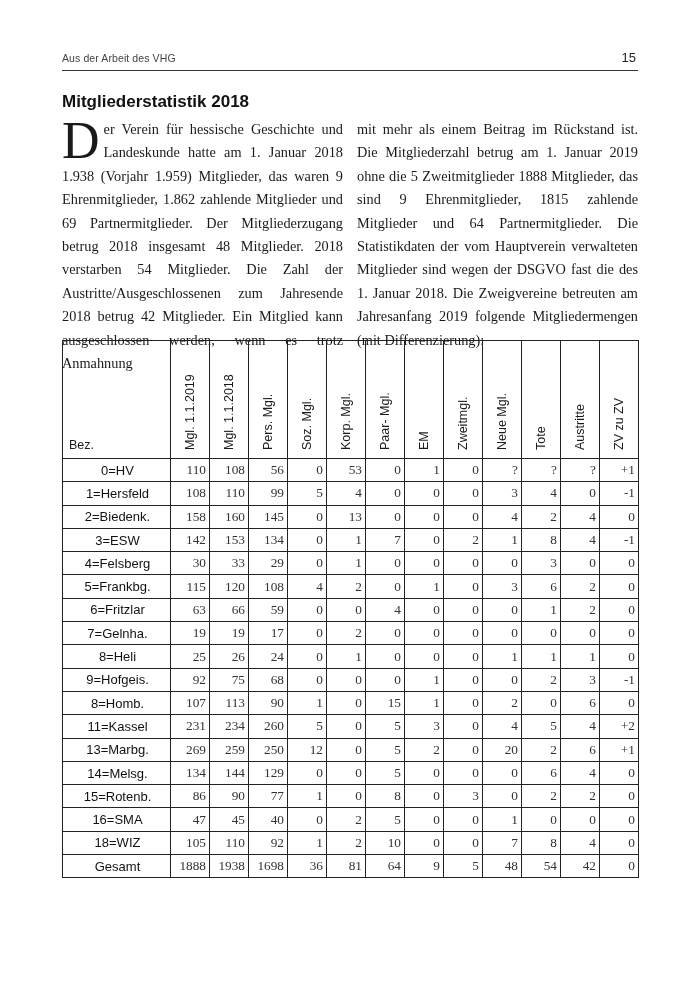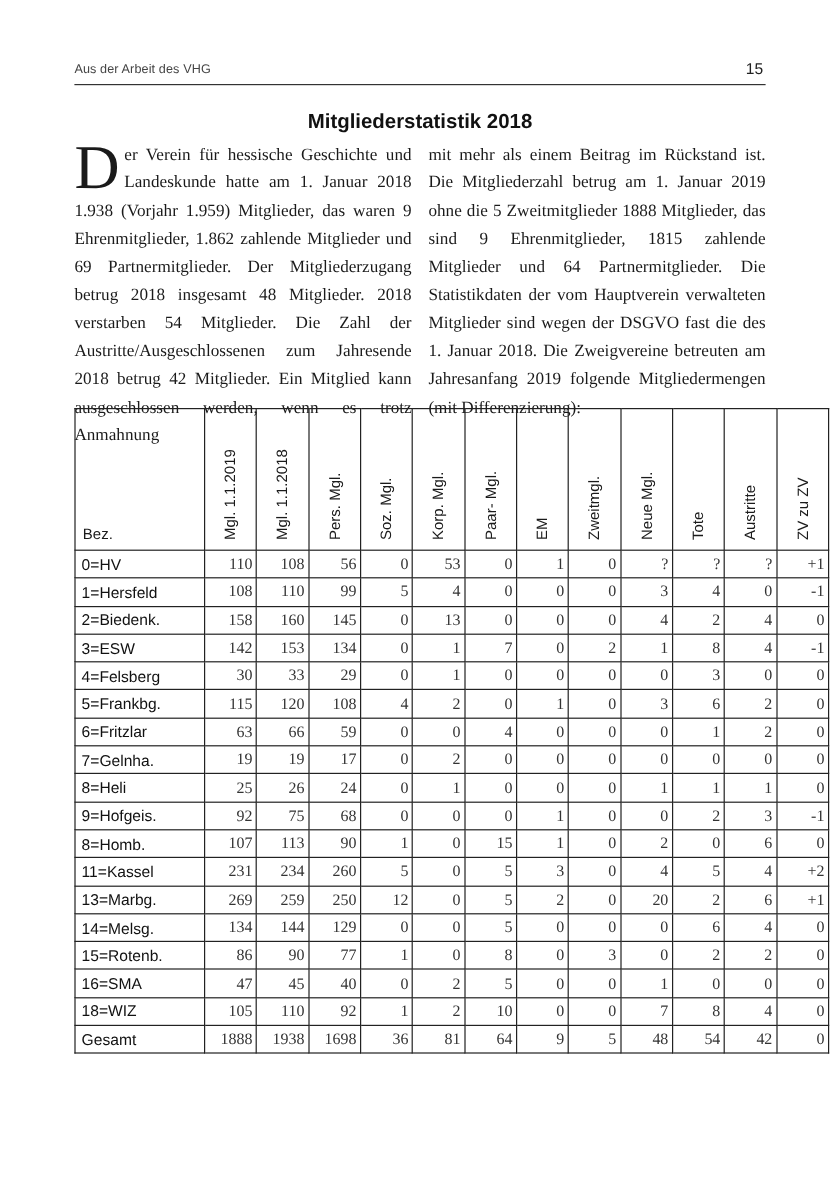--- a/index.html
+++ b/index.html
@@ -5,49 +5,49 @@
   html, body { margin: 0; padding: 0; background: #ffffff; }
   body { width: 700px; height: 988px; position: relative; overflow: hidden; color: #1a1a1a; }
   .running-head {
     position: absolute; left: 62px; top: 50px; width: 576px; height: 20px;
     border-bottom: 1px solid #333;
     font-family: "Liberation Sans", sans-serif;
   }
   .running-head .section { position: absolute; left: 0; width: 100%; text-align: left; top: 2px; font-size: 10.5px; color: #444; letter-spacing: 0.1px; }
   .running-head .page-num { position: absolute; right: 2px; top: 0; font-size: 13px; color: #222; }
   .title {
-    position: absolute; left: 62px; width: 576px; top: 92px; text-align: center;
+    position: absolute; left: 62px; width: 576px; top: 92px; text-align: left;
     font-family: "Liberation Sans", sans-serif; font-weight: bold; font-size: 17px; color: #111;
   }
   .col {
     position: absolute; top: 118px; width: 281px;
     font-family: "Liberation Serif", serif; font-size: 14.3px; line-height: 23.4px;
     text-align: justify; color: #1a1a1a;
   }
   .col.left { left: 62px; }
   .col.right { left: 357px; }
   .dropcap {
     float: left; font-size: 52px; line-height: 40px; margin: 3px 4px 0 0;
     font-family: "Liberation Serif", serif;
   }
   table.stats {
-    position: absolute; left: 62px; top: 340px; width: 629px;
+    position: absolute; left: 62px; top: 340px; width: 577px;
     border-collapse: collapse; table-layout: fixed;
     font-family: "Liberation Serif", serif; font-size: 13.3px;
   }
   table.stats td, table.stats th { border: 1.3px solid #222; padding: 0; }
   table.stats th { height: 111px; vertical-align: bottom; font-family: "Liberation Sans", sans-serif; font-weight: normal; font-size: 12.5px; }
   table.stats th.bez { text-align: left; padding: 0 0 6px 6px; }
   table.stats th.rot { position: relative; }
   table.stats th.rot span {
     position: absolute; left: 50%; bottom: 8px; white-space: nowrap;
     transform-origin: left bottom; transform: translateX(7px) rotate(-90deg);
   }
   table.stats td { height: 22.3px; text-align: right; padding-right: 3px; color: #333; }
-  table.stats td.name { text-align: left; padding-left: 5px; font-family: "Liberation Sans", sans-serif; color: #111; font-size: 13px; }
+  table.stats td.name { text-align: center; padding-left: 5px; font-family: "Liberation Sans", sans-serif; color: #111; font-size: 13px; }
   col.c-name { width: 108px; }
 </style>
 </head>
 <body>
 
 <div class="running-head">
   <span class="section">Aus der Arbeit des VHG</span>
   <span class="page-num">15</span>
 </div>
 

